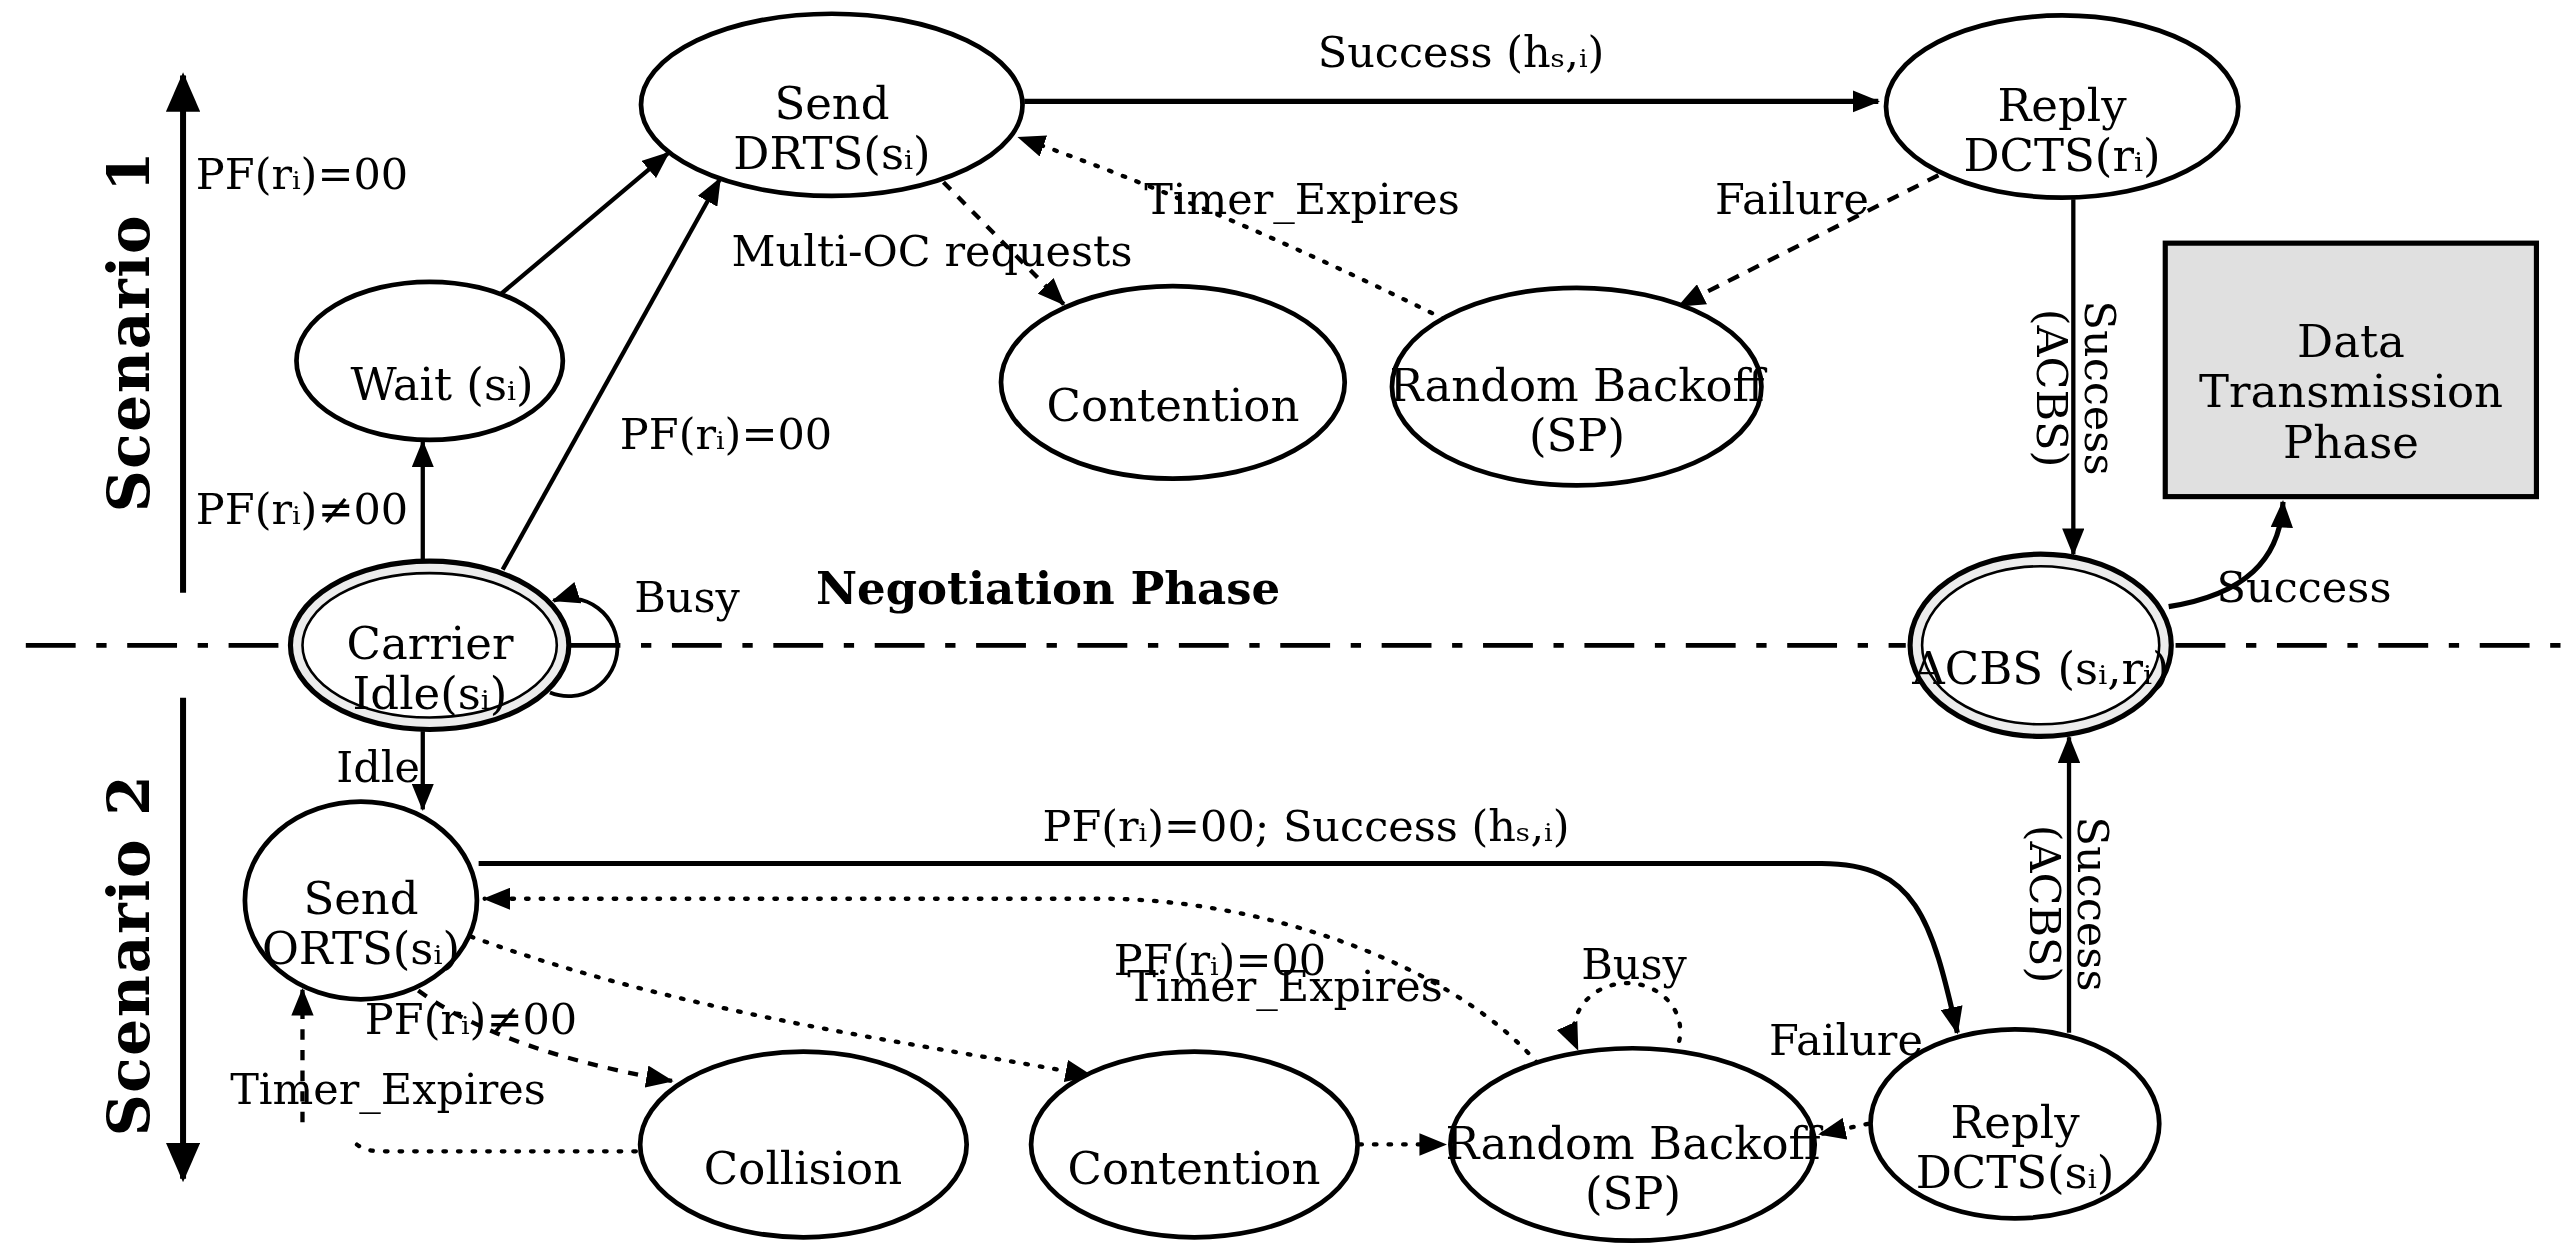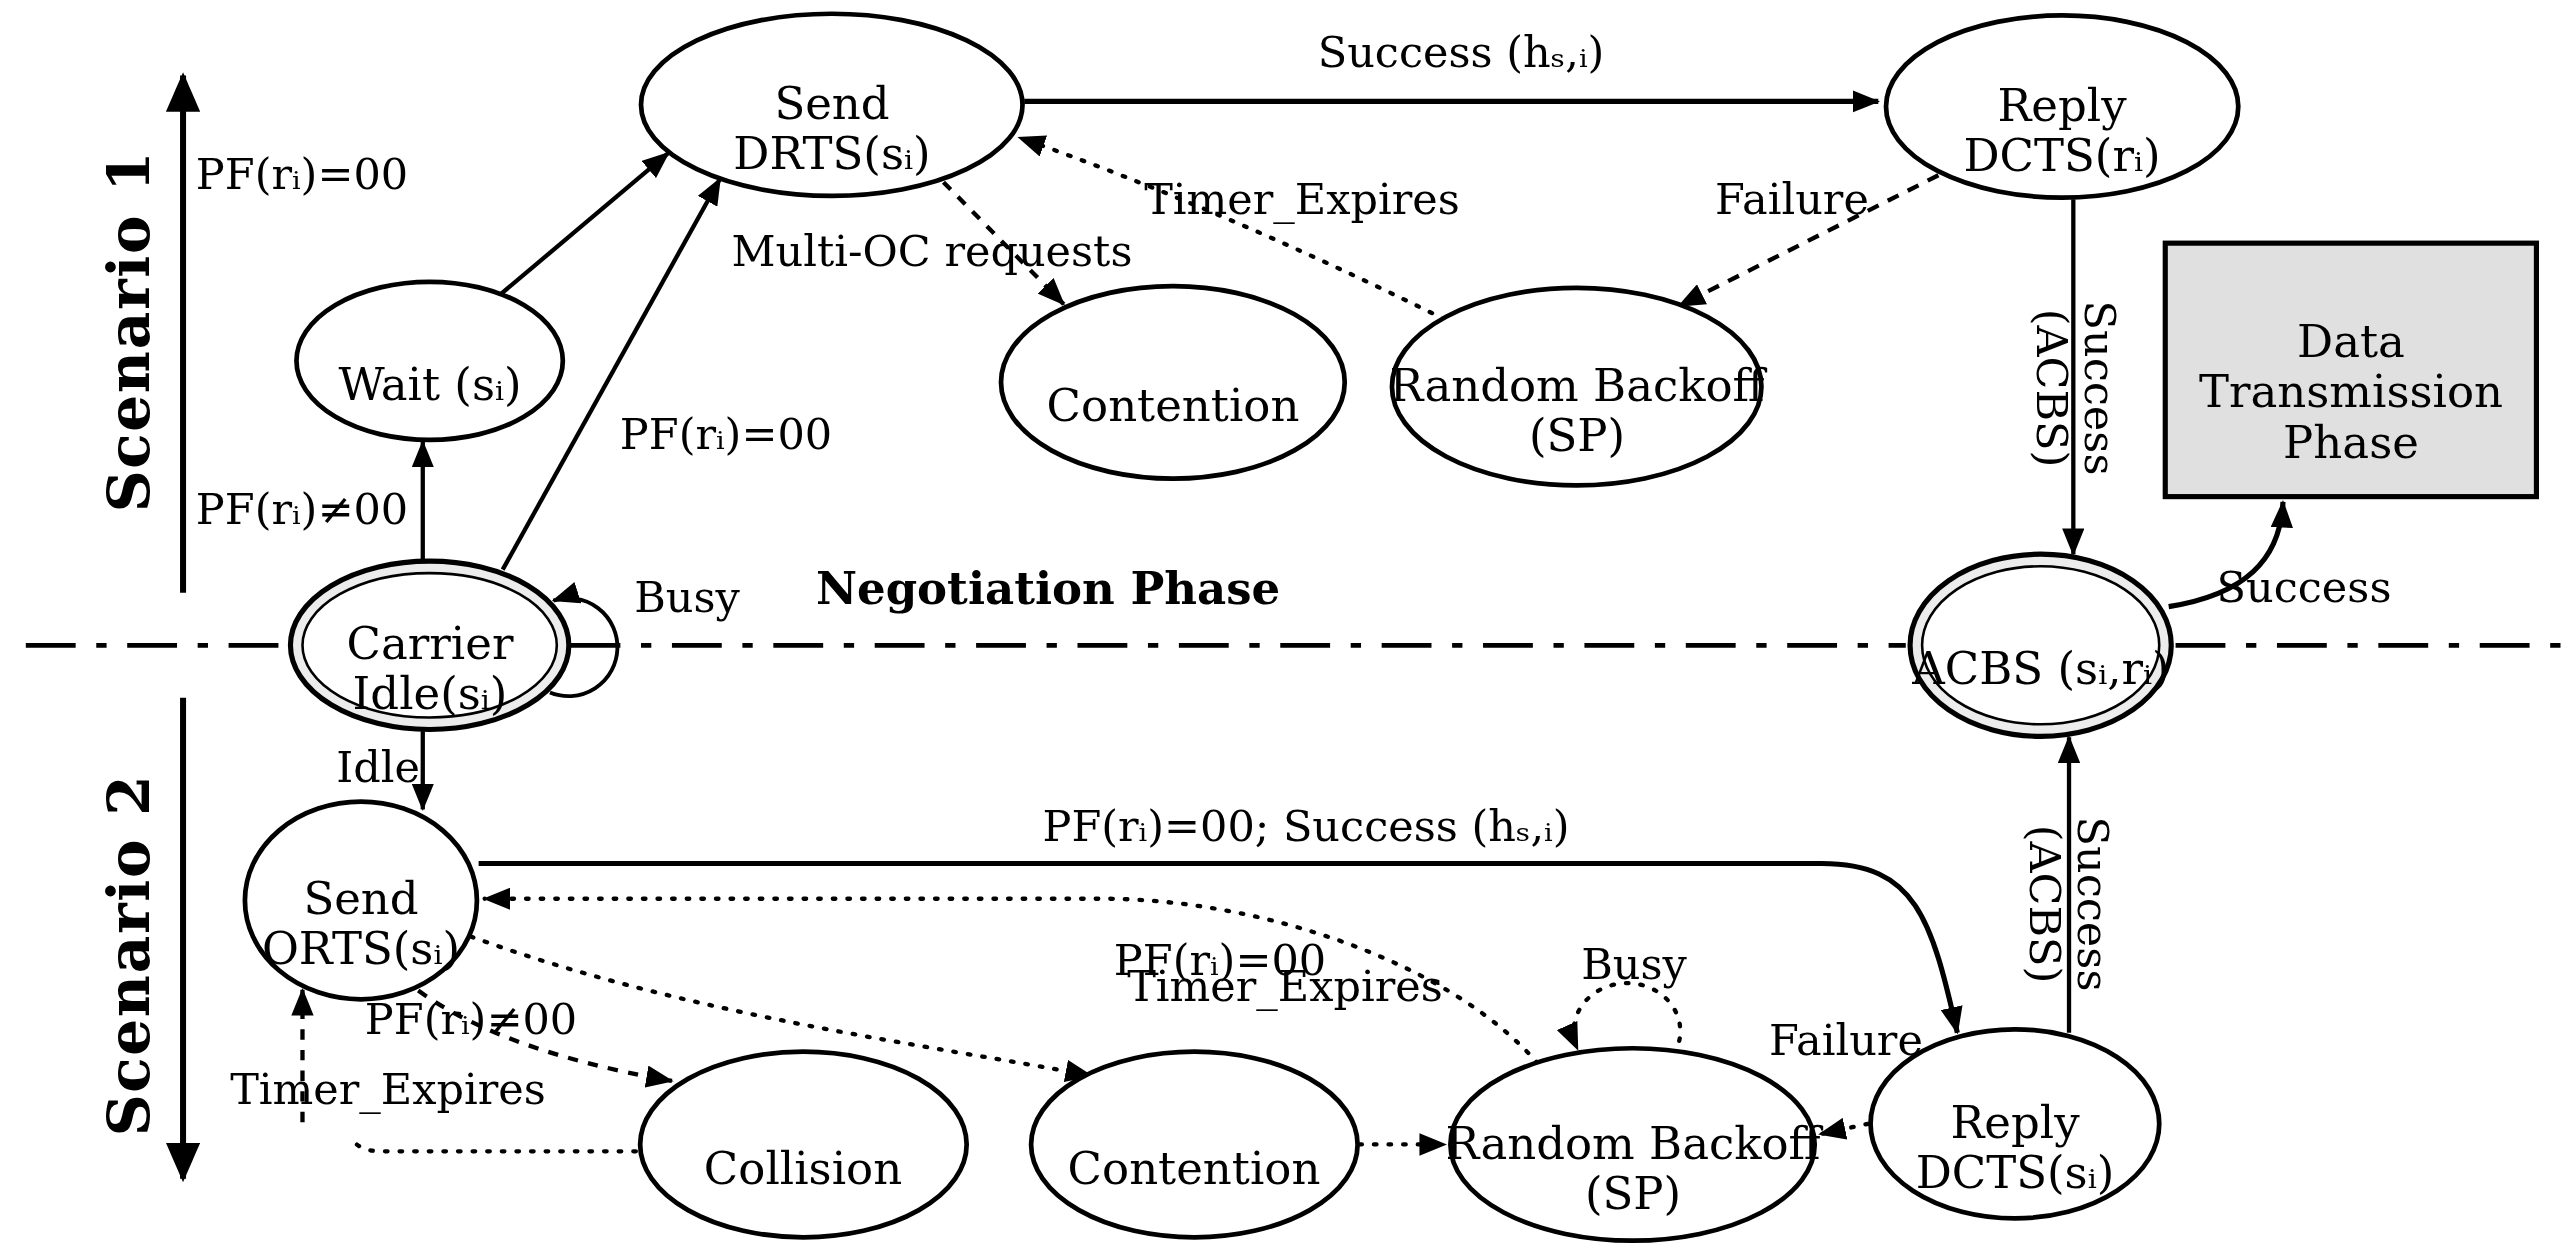--- a/index.html
+++ b/index.html
@@ -92,21 +92,21 @@
 
     <rect x="2520" y="283" width="432" height="295" fill="#e0e0e0" stroke="#000" stroke-width="6"></rect>
 
     <ellipse cx="420" cy="1048" rx="135" ry="115" fill="#fff" stroke="#000" stroke-width="5.5"></ellipse>
     <ellipse cx="935" cy="1332" rx="190" ry="108" fill="#fff" stroke="#000" stroke-width="5.5"></ellipse>
     <ellipse cx="1390" cy="1332" rx="190" ry="108" fill="#fff" stroke="#000" stroke-width="5.5"></ellipse>
     <ellipse cx="1900" cy="1332" rx="212" ry="112" fill="#fff" stroke="#000" stroke-width="5.5"></ellipse>
     <ellipse cx="2345" cy="1308" rx="168" ry="110" fill="#fff" stroke="#000" stroke-width="5.5"></ellipse>
   </svg>
 
-  <div class="lbl node-lbl" style="left:430px;top:361px">Wait (sᵢ)</div>
+  <div class="lbl node-lbl" style="left:442px;top:361px">Wait (sᵢ)</div>
   <div class="lbl node-lbl" style="left:430px;top:645px">Carrier
 Idle(sᵢ)</div>
   <div class="lbl node-lbl" style="left:832px;top:105px">Send
 DRTS(sᵢ)</div>
   <div class="lbl node-lbl" style="left:1173px;top:382px">Contention</div>
   <div class="lbl node-lbl" style="left:1577px;top:387px">Random Backoff
 (SP)</div>
   <div class="lbl node-lbl" style="left:2062px;top:107px">Reply
 DCTS(rᵢ)</div>
   <div class="lbl node-lbl" style="left:2041px;top:645px">ACBS (sᵢ,rᵢ)</div>

